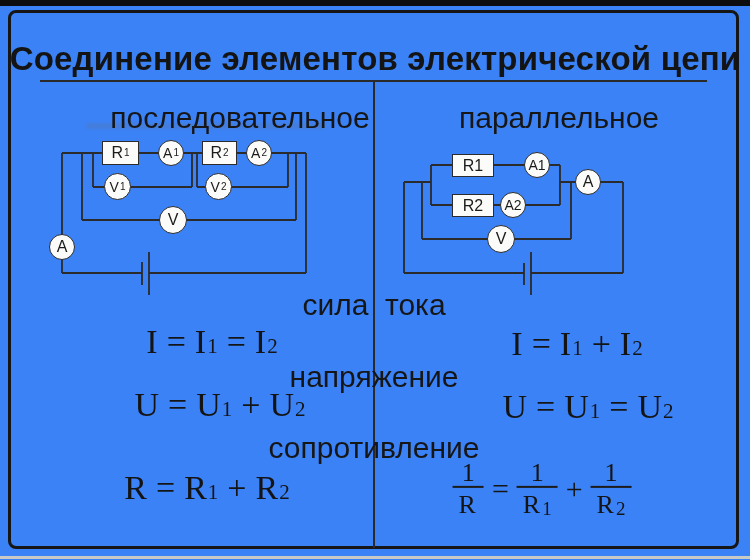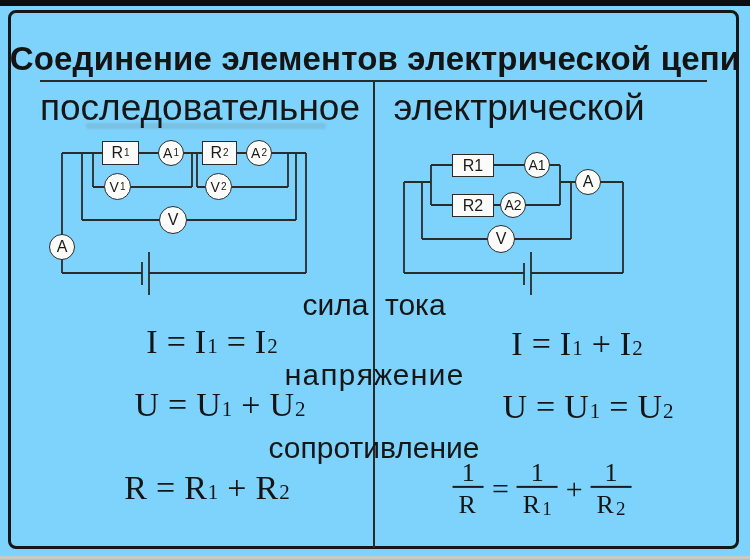--- a/index.html
+++ b/index.html
@@ -1,18 +1,18 @@
 <!DOCTYPE html>
 <html><head>
 <meta charset="utf-8">
 <style>
   html,body { margin:0; padding:0; background:#ffffff; }
   #app {
     position:relative; width:750px; height:560px; overflow:hidden;
-    background:#7dd3fc; color:#1b1b1b;
+    background:#3b82f6; color:#1b1b1b;
     font-family:"Liberation Sans", sans-serif;
   }
   .abs { position:absolute; }
 
   
   .top-bar  { left:0; top:0; width:750px; height:6px; background:#0d0d0d; }
   .bot-bar  { left:0; top:556px; width:750px; height:3px; background:#c9c9c6; }
   .smudge   { left:86px; top:123px; width:240px; height:6px;
               background:rgba(110,110,110,.18); filter:blur(1px); border-radius:3px; }
 
@@ -21,21 +21,21 @@
     border:3px solid #161616; border-radius:8px; background:transparent;
   }
 
   .title {
     left:0; top:40px; width:750px; text-align:center;
     font-size:33px; font-weight:bold; letter-spacing:.2px; color:#141414;
   }
   .title-rule { left:40px; top:80px; width:667px; height:2px; background:#2a2a2a; }
   .col-divider { left:373px; top:82px; width:2px; height:466px; background:#2a2a2a; }
 
-  .col-header { top:87px; transform:translateX(-50%); font-size:37px; color:#161616; white-space:nowrap; }
+  .col-header { top:101px; transform:translateX(-50%); font-size:30px; color:#161616; white-space:nowrap;margin-left:40px; }
   .col-header.left  { left:200px; }
   .col-header.right { left:519px; }
 
   
   svg.circuit { position:absolute; }
   svg.circuit path { stroke:#2b2b2b; stroke-width:1.8; fill:none; }
 
   
   .comp {
     position:absolute; box-sizing:border-box;
@@ -82,21 +82,21 @@
   <div class="abs top-bar"></div>
   <div class="abs bot-bar"></div>
   <div class="abs frame"></div>
   <div class="abs smudge"></div>
 
   <div class="abs title">Соединение элементов электрической цепи</div>
   <div class="abs title-rule"></div>
   <div class="abs col-divider"></div>
 
   <div class="abs col-header left">последовательное</div>
-  <div class="abs col-header right">электрической</div>
+  <div class="abs col-header right">параллельное</div>
 
   <svg class="circuit" style="left:40px; top:130px;" width="280" height="175" viewBox="40 130 280 175">
     <path d="
       M62 153 H306  M62 153 V273  M306 153 V273
       M62 273 H142  M149 273 H306
       M82 153 V220  M82 220 H296  M296 220 V153
       M93 153 V187  M93 187 H192  M192 187 V153
       M197 153 V187 M197 187 H288 M288 187 V153"></path>
     <path d="M142 262 V285  M149 252 V295"></path>
   </svg>
@@ -154,21 +154,21 @@
     <span>A2</span>
   </div>
   <div class="comp circle" style="left:575px; top:169px; width:26px; height:26px;">
     <span>A</span>
   </div>
   <div class="comp circle" style="left:487px; top:225px; width:28px; height:28px;">
     <span>V</span>
   </div>
 
   <div class="abs row-label" style="left:374px; top:305px;">сила  тока</div>
-  <div class="abs row-label" style="left:374px; top:377px;font-family:Liberation Mono, monospace;">напряжение</div>
+  <div class="abs row-label" style="left:374px; top:377px;">напряжение</div>
   <div class="abs row-label" style="left:374px; top:448px;">сопротивление</div>
 
   <div class="abs formula" style="left:212px; top:342px;">
       <span>I</span>
       <span class="op">=</span>
       <span>I</span>
       <sub>1</sub>
       <span class="op">=</span>
       <span>I</span>
       <sub>2</sub>

